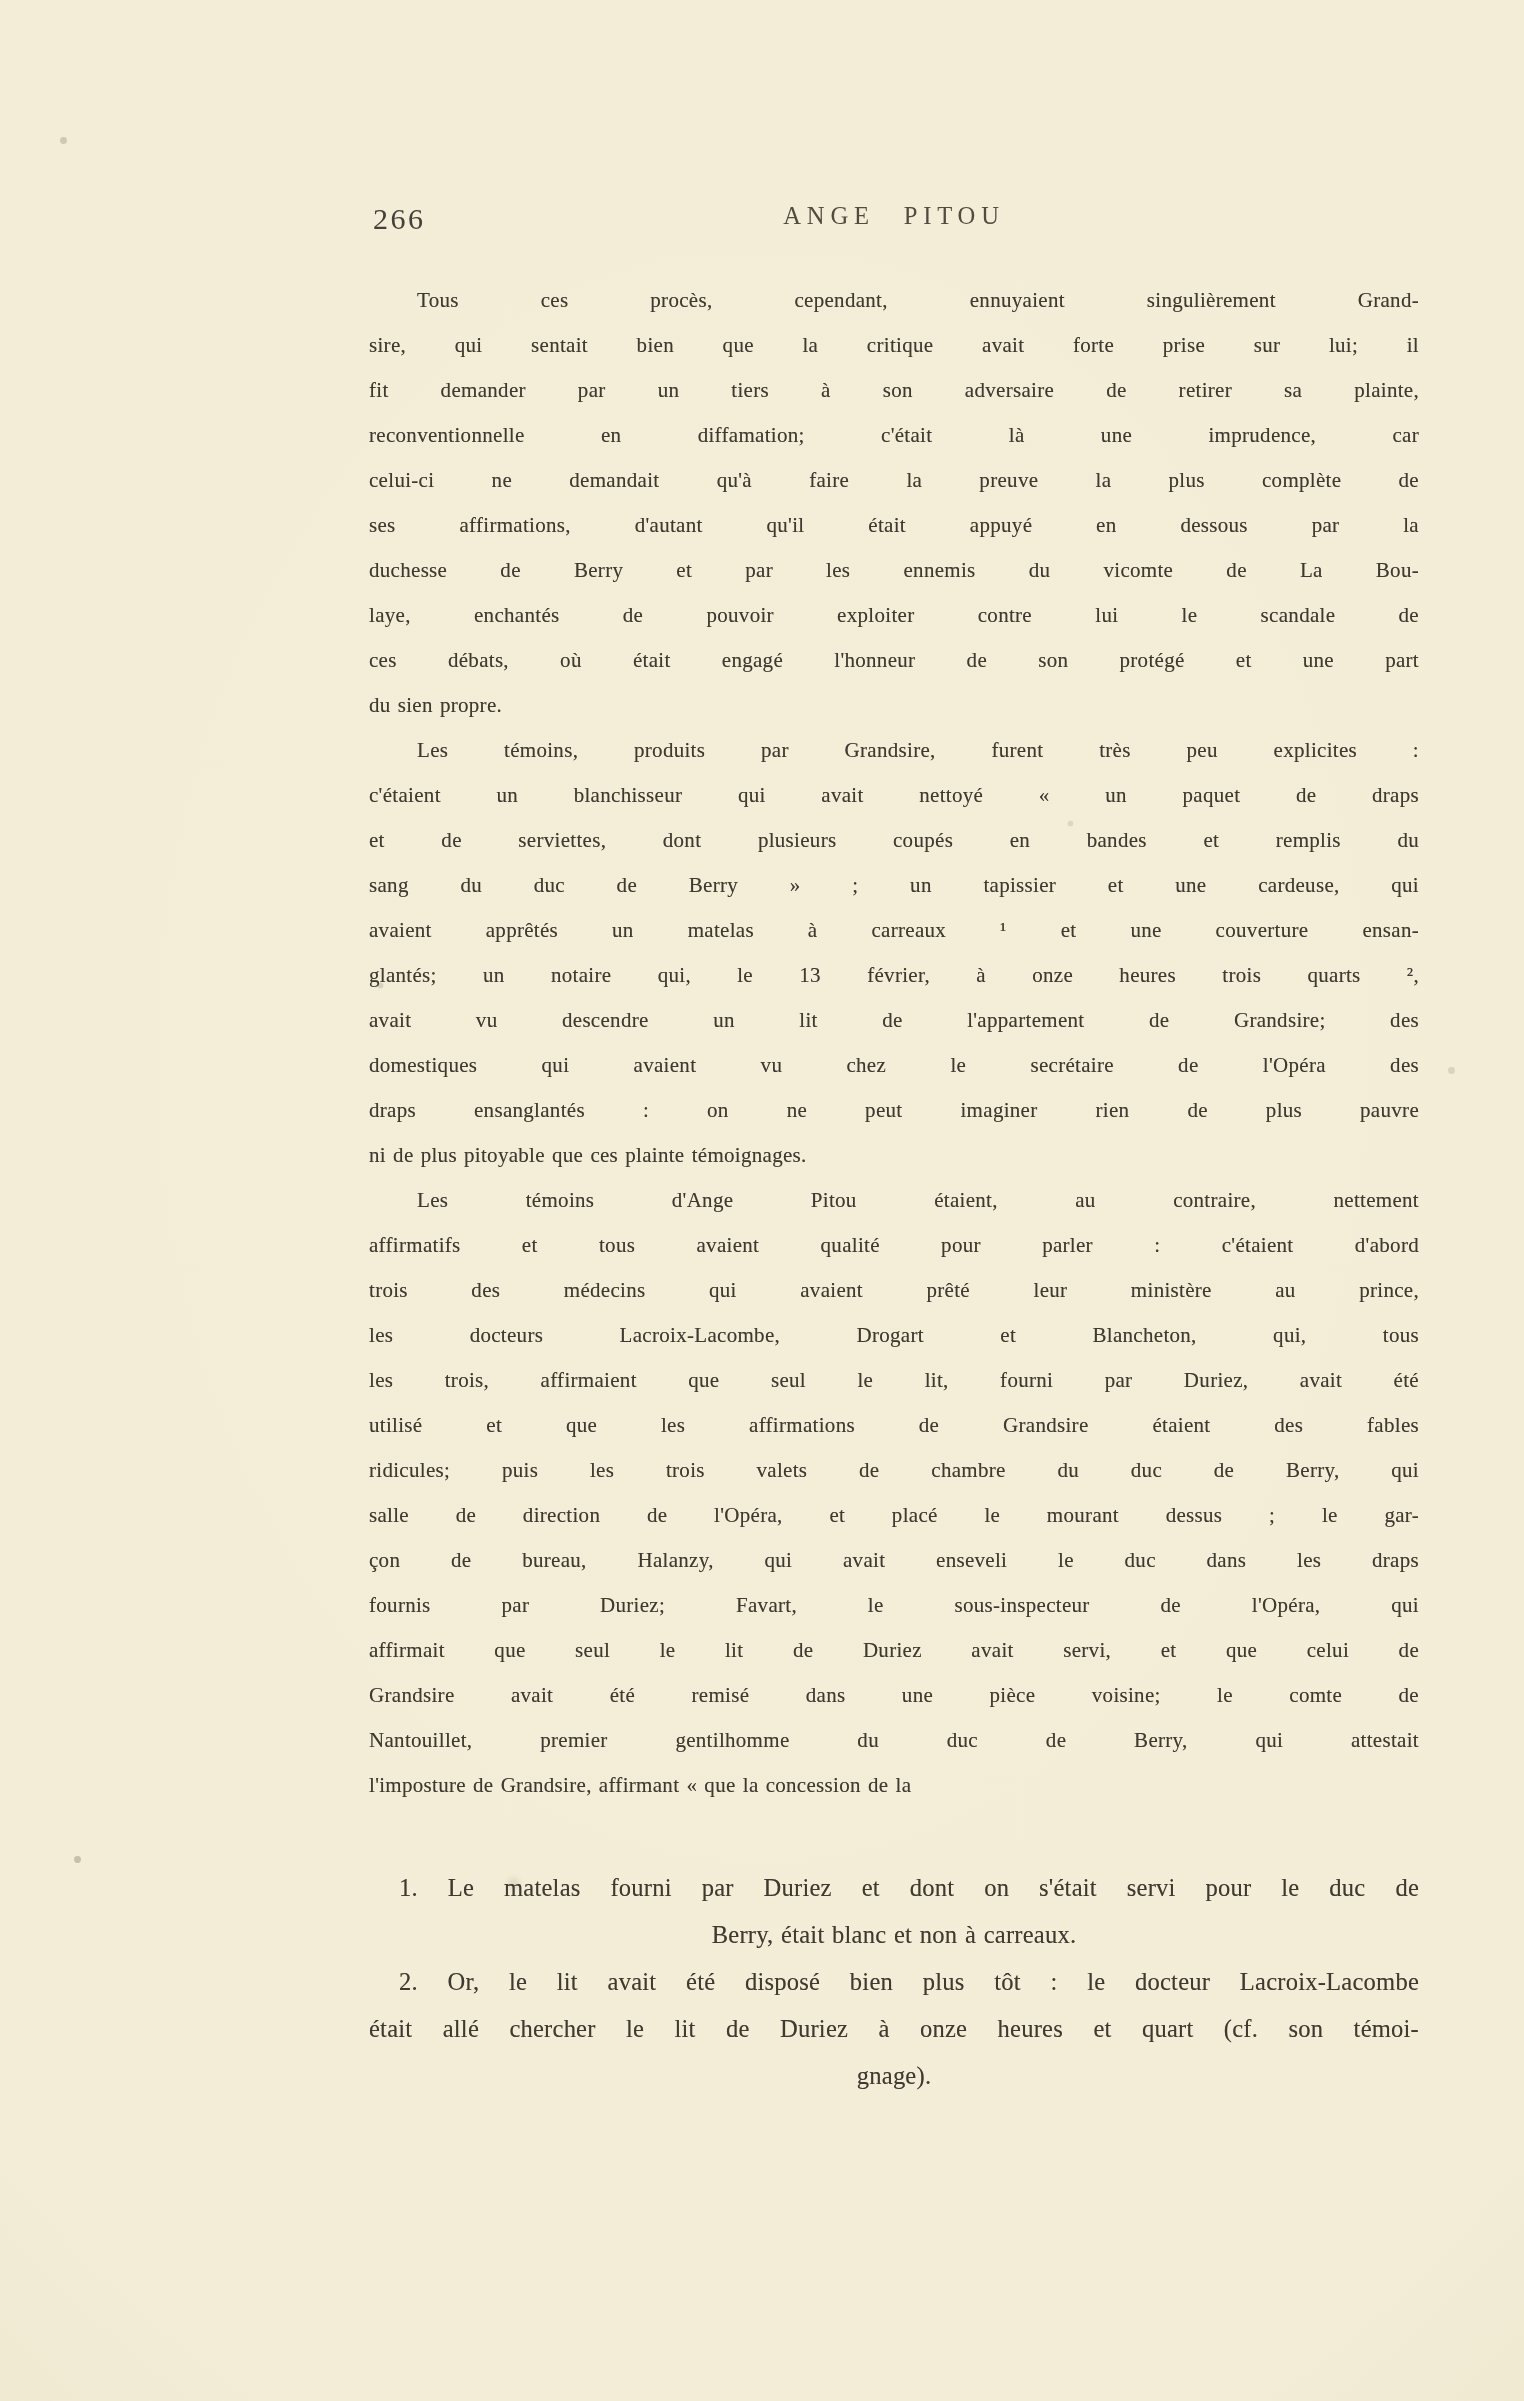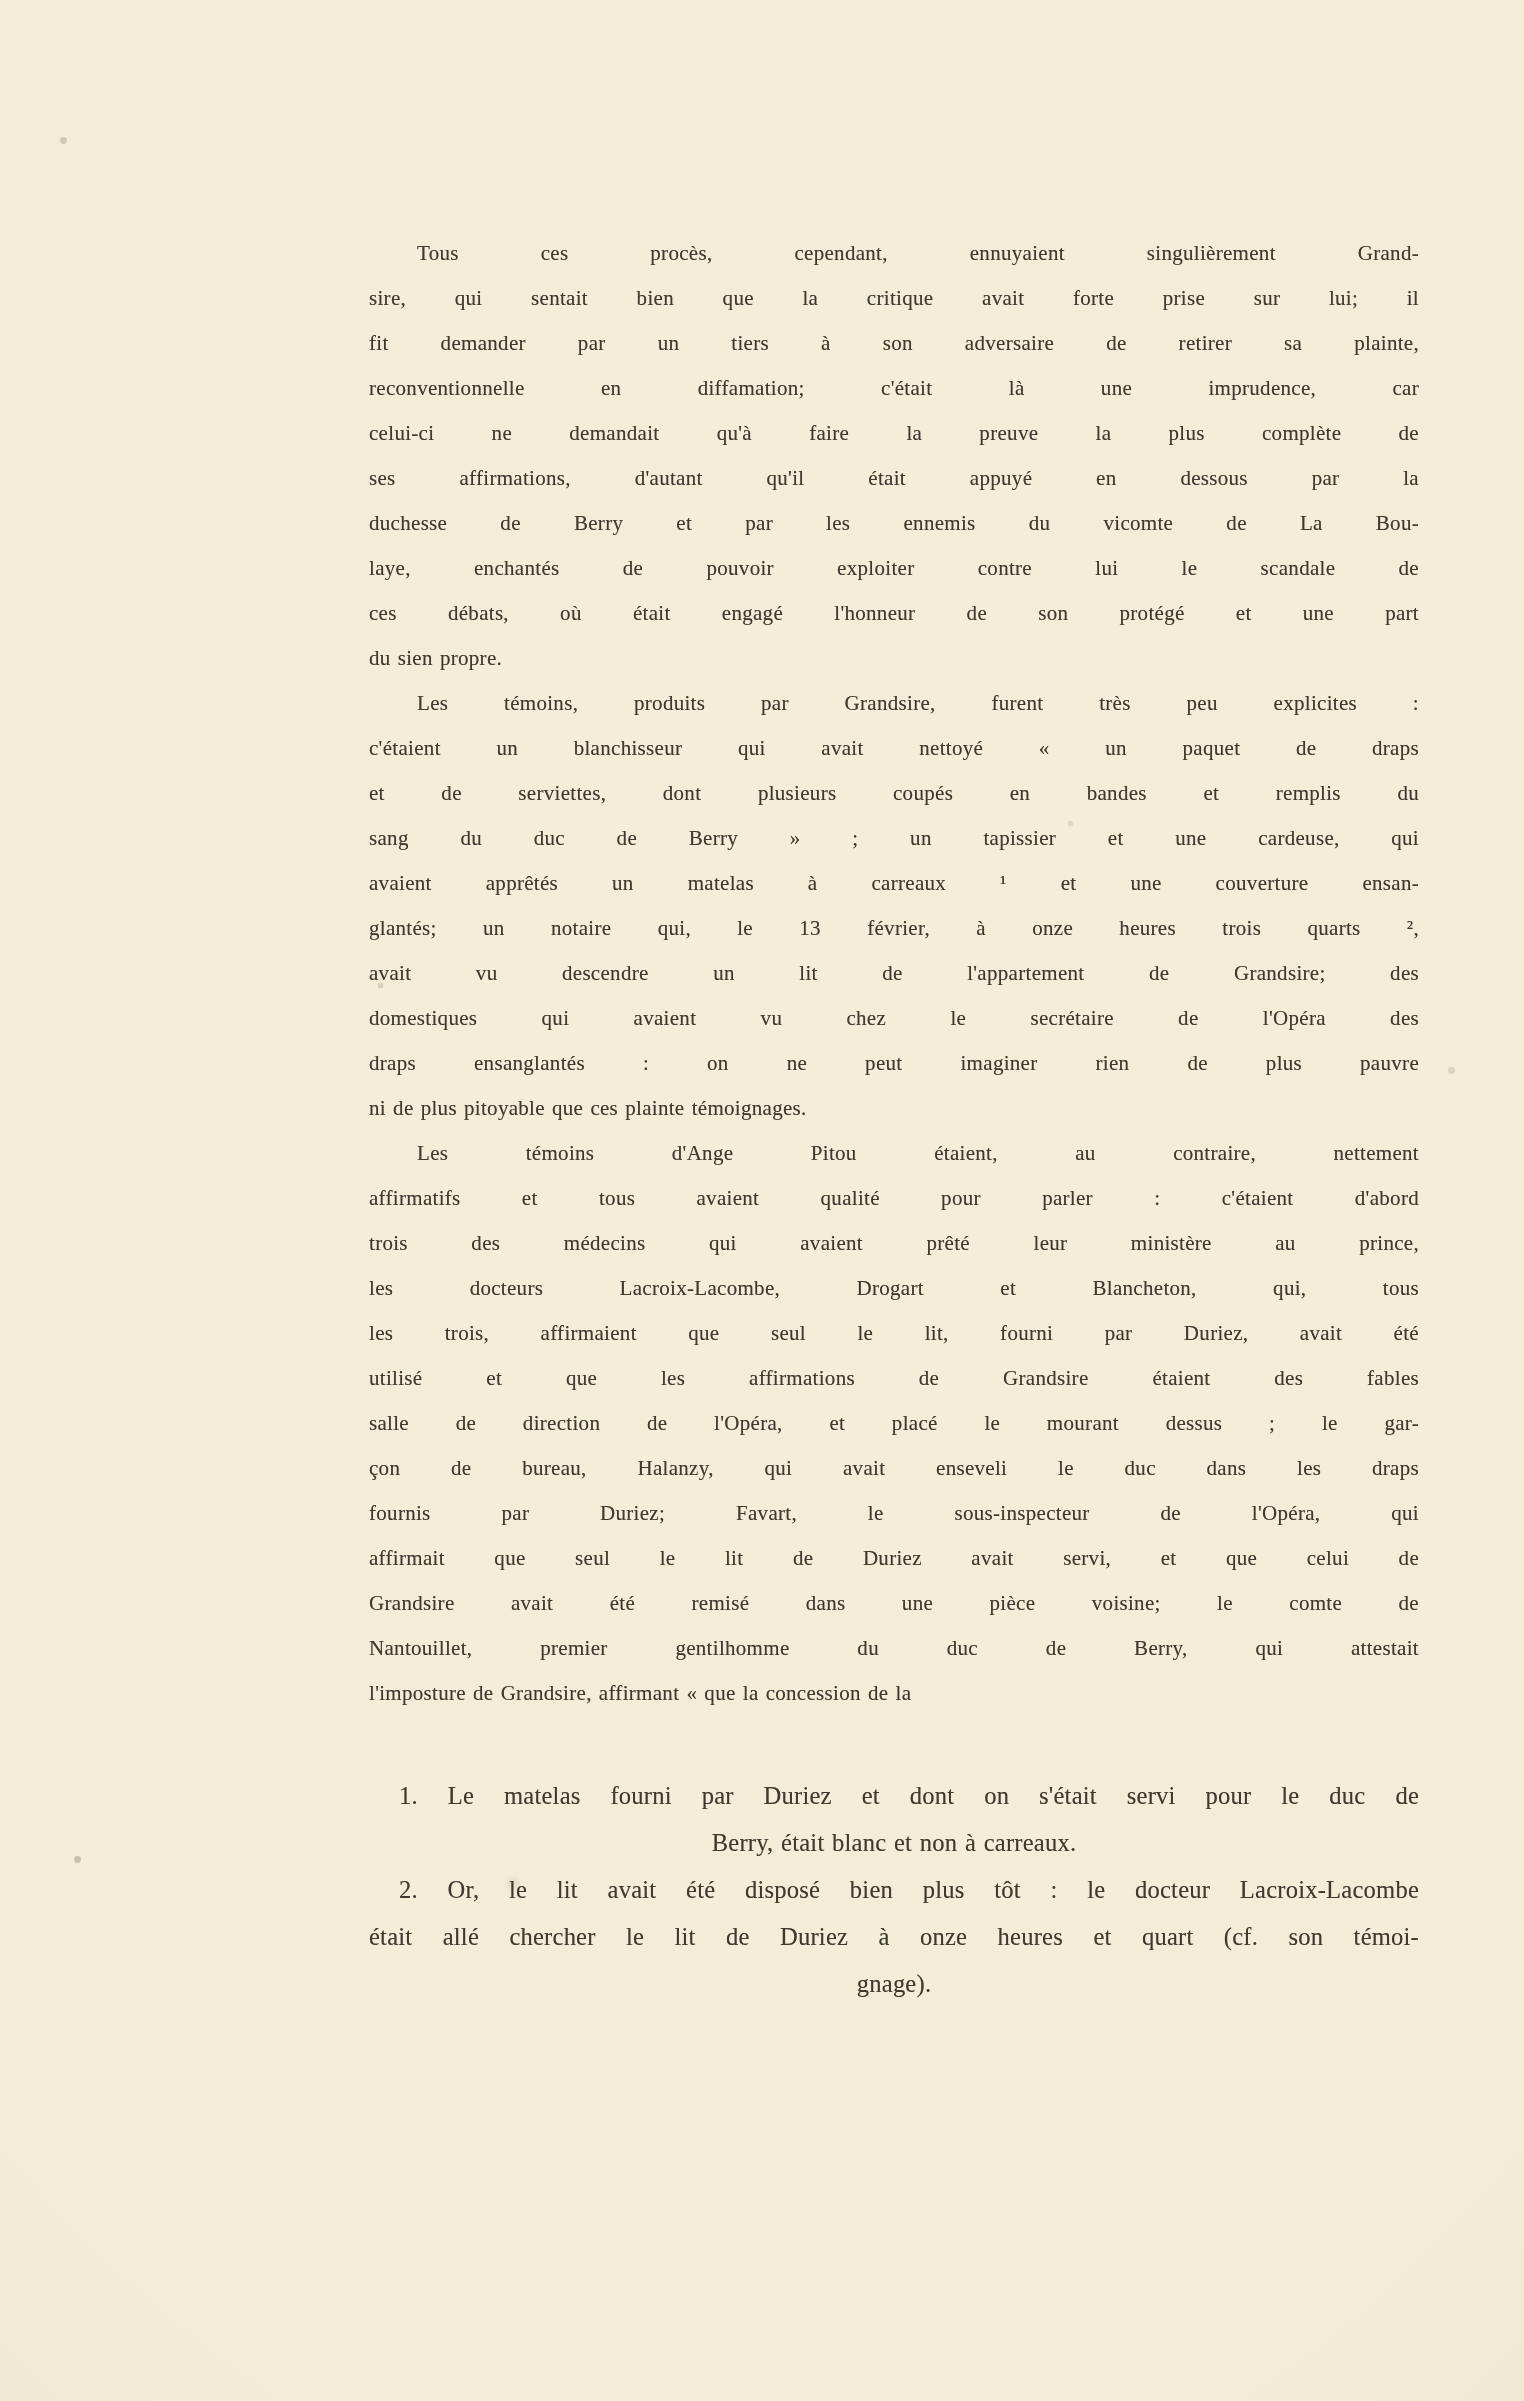--- a/index.html
+++ b/index.html
@@ -59,20 +59,24 @@
   .fn.indent{text-indent:30px;}
 </style>
 </head>
 <body>
 
 <div class="page">
   <div class="specks"></div>
 
   <div class="column">
 
+    <div class="pagehead">
+      <span class="pagenum">266</span>
+      <span class="runtitle">ANGE PITOU</span>
+    </div>
 
     <div class="bodytext">
 
       <div class="para">
         <div class="ln indent">Tous ces procès, cependant, ennuyaient singulièrement Grand-</div>
         <div class="ln">sire, qui sentait bien que la critique avait forte prise sur lui; il</div>
         <div class="ln">fit demander par un tiers à son adversaire de retirer sa plainte,</div>
         <div class="ln">reconventionnelle en diffamation; c'était là une imprudence, car</div>
         <div class="ln">celui-ci ne demandait qu'à faire la preuve la plus complète de</div>
         <div class="ln">ses affirmations, d'autant qu'il était appuyé en dessous par la</div>
@@ -95,20 +99,21 @@
         <div class="ln last">ni de plus pitoyable que ces plainte témoignages.</div>
       </div>
 
       <div class="para">
         <div class="ln indent">Les témoins d'Ange Pitou étaient, au contraire, nettement</div>
         <div class="ln">affirmatifs et tous avaient qualité pour parler : c'étaient d'abord</div>
         <div class="ln">trois des médecins qui avaient prêté leur ministère au prince,</div>
         <div class="ln">les docteurs Lacroix-Lacombe, Drogart et Blancheton, qui, tous</div>
         <div class="ln">les trois, affirmaient que seul le lit, fourni par Duriez, avait été</div>
         <div class="ln">utilisé et que les affirmations de Grandsire étaient des fables</div>
+        <div class="ln">ridicules; puis les trois valets de chambre du duc de Berry, qui</div>
         <div class="ln">salle de direction de l'Opéra, et placé le mourant dessus ; le gar-</div>
         <div class="ln">çon de bureau, Halanzy, qui avait enseveli le duc dans les draps</div>
         <div class="ln">fournis par Duriez; Favart, le sous-inspecteur de l'Opéra, qui</div>
         <div class="ln">affirmait que seul le lit de Duriez avait servi, et que celui de</div>
         <div class="ln">Grandsire avait été remisé dans une pièce voisine; le comte de</div>
         <div class="ln">Nantouillet, premier gentilhomme du duc de Berry, qui attestait</div>
         <div class="ln last">l'imposture de Grandsire, affirmant « que la concession de la</div>
       </div>
 
     </div>

